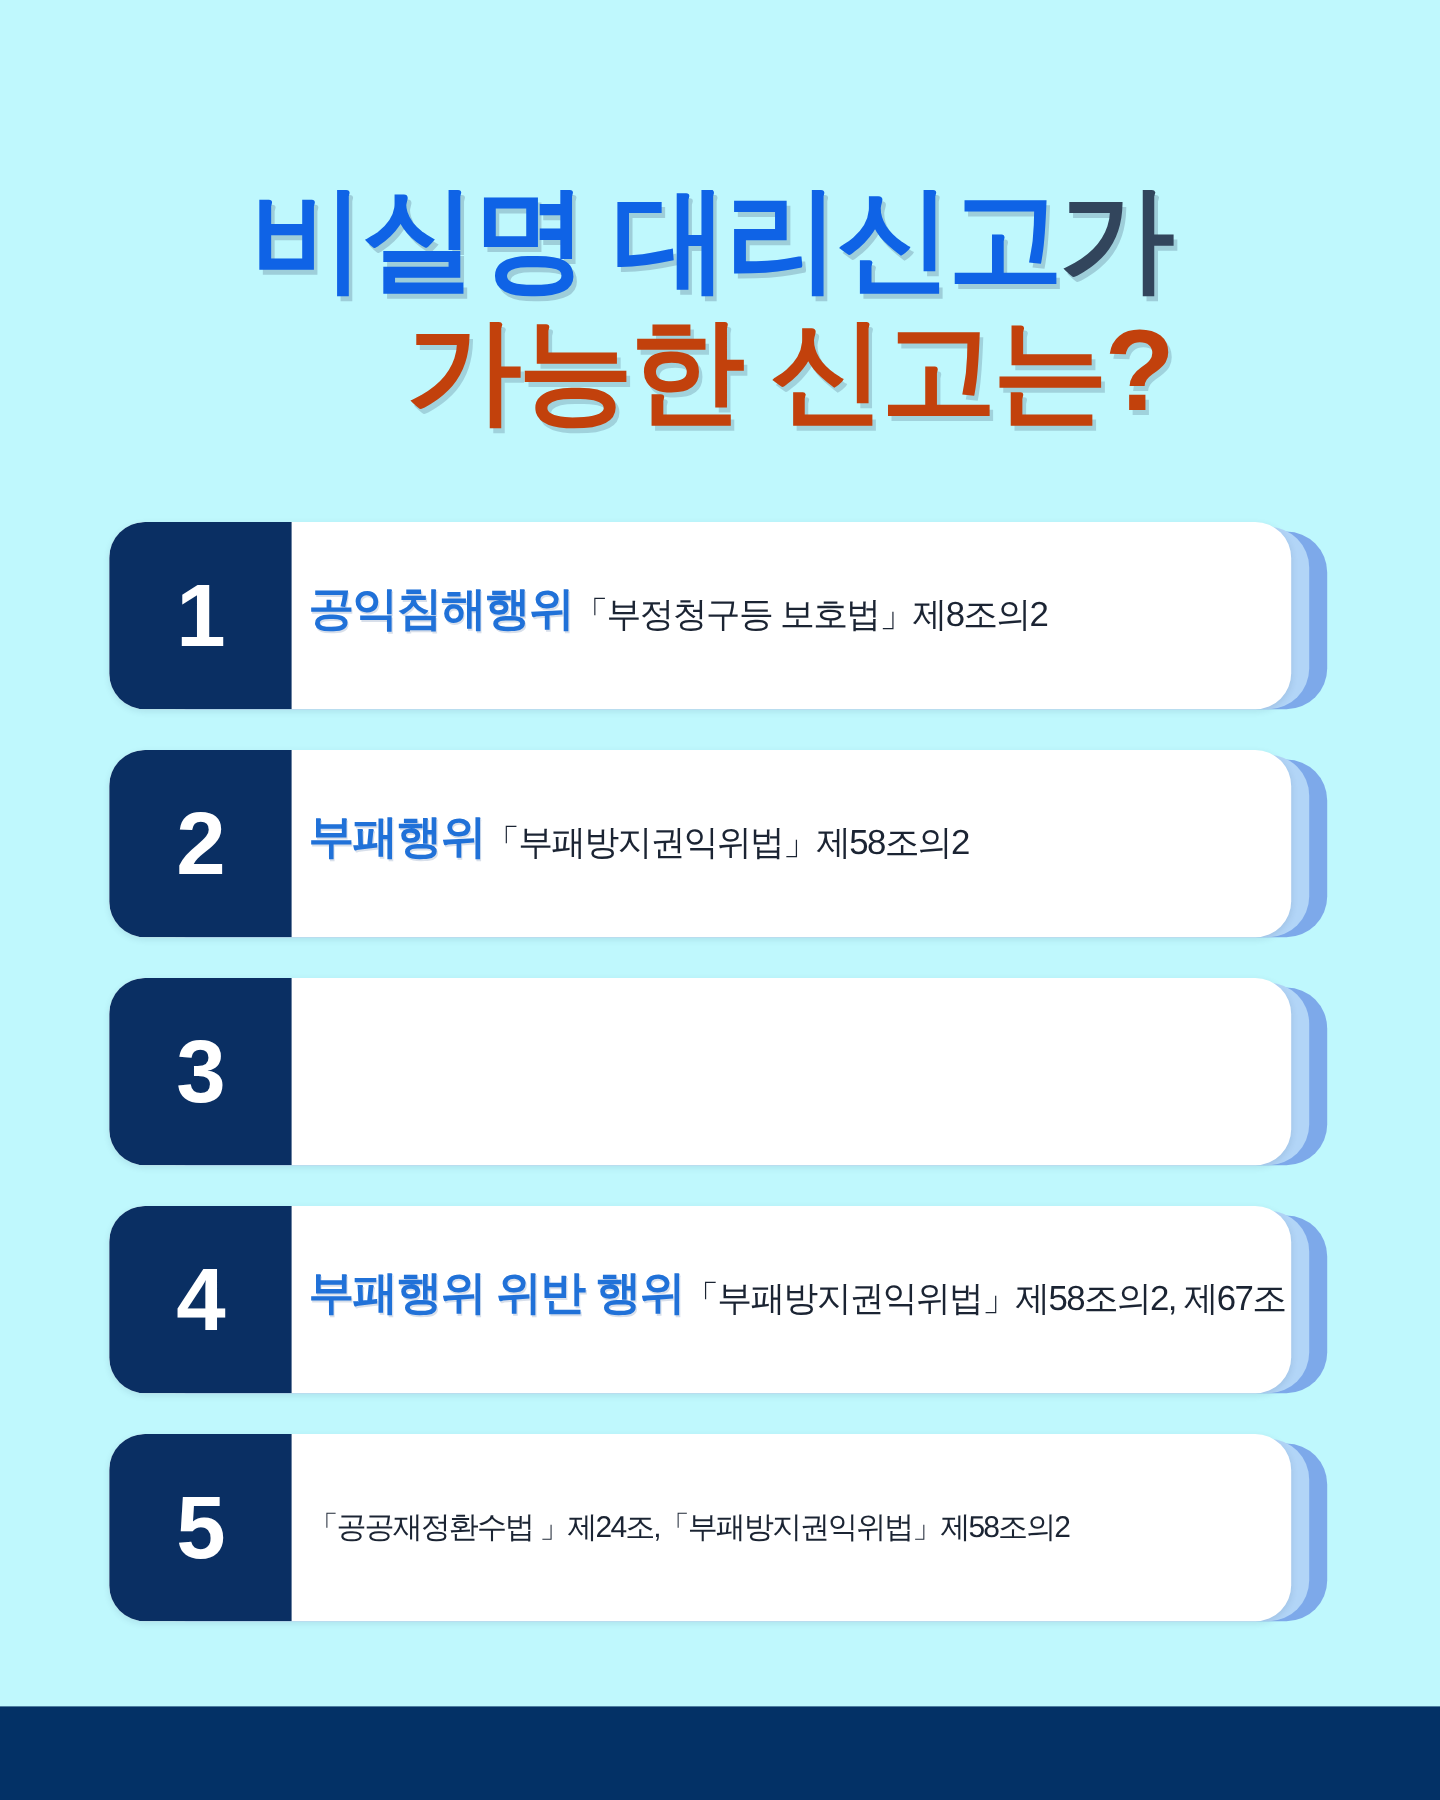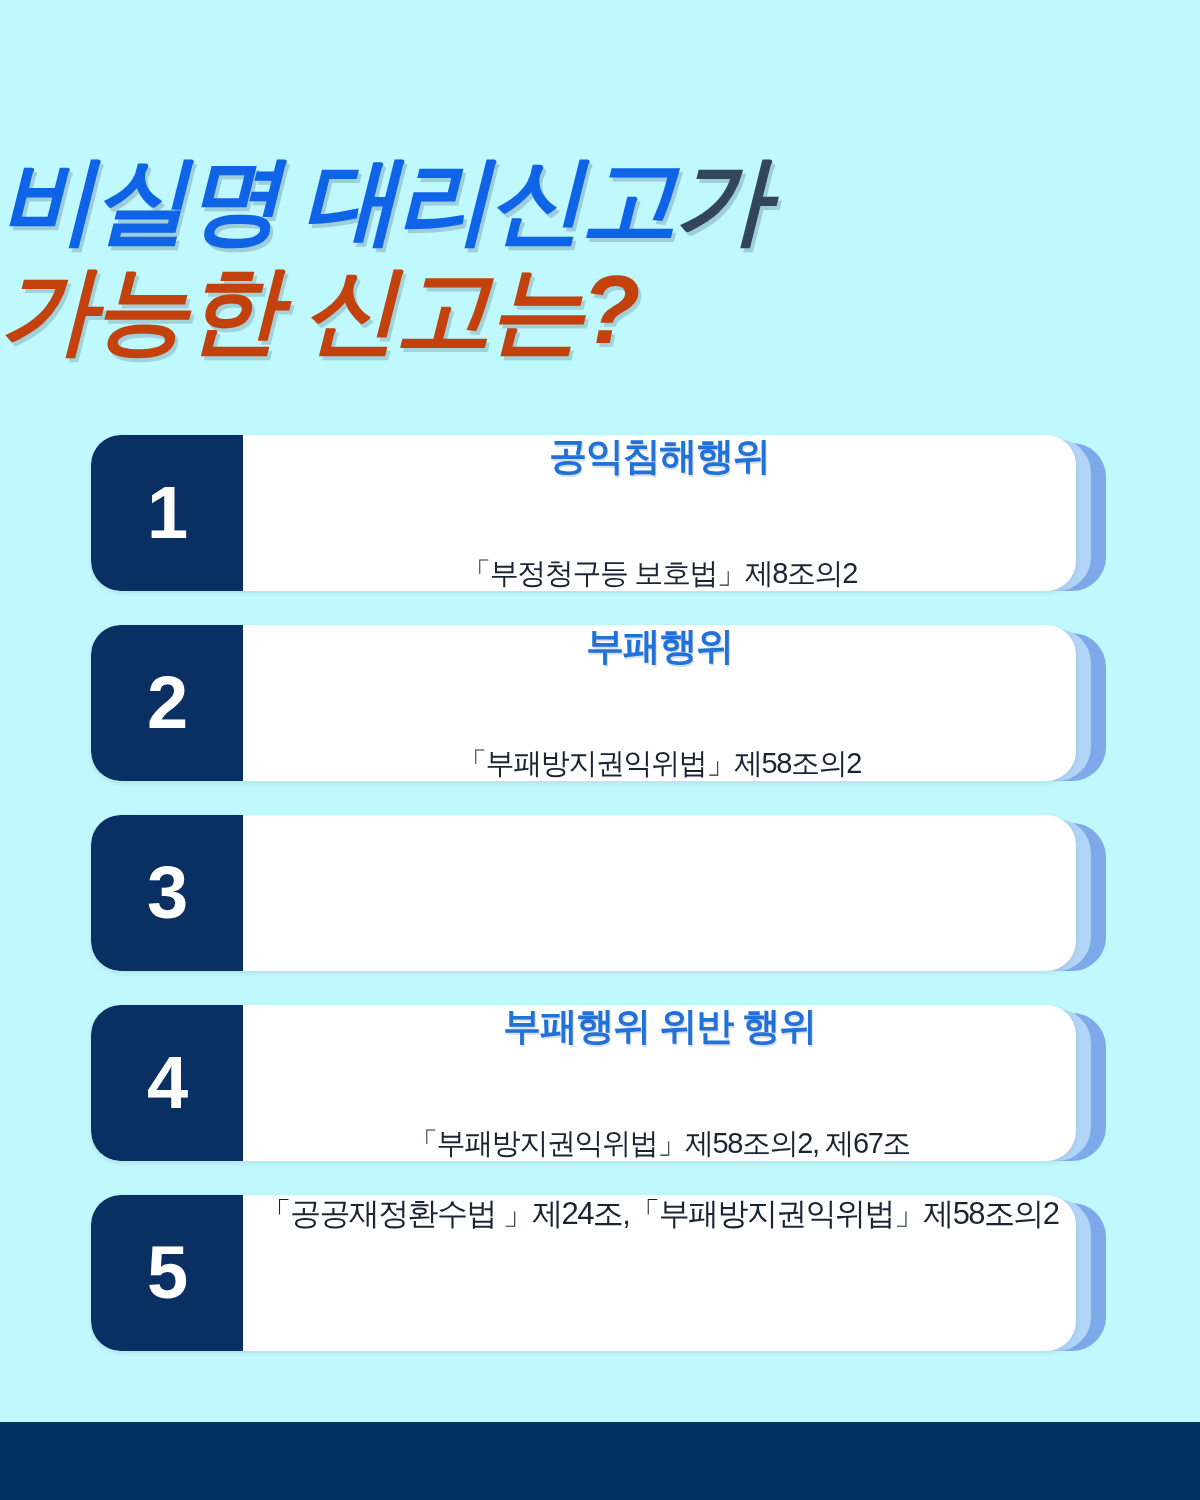--- a/index.html
+++ b/index.html
@@ -14,24 +14,23 @@
     overflow: hidden;
     position: relative;
   }
 
   
   .title-block {
     position: absolute;
     top: 152px;
     left: 0;
     width: 976px;
-    text-align: left;
+    text-align: right;
     line-height: 1.0;
     user-select: none;
-    font-style: italic;
   }
   .title-line {
     display: block;
     font-size: 96px;
     font-weight: 900;
     letter-spacing: -3px;
     white-space: nowrap;
   }
   .title-line-1 {
     color: #0f63e6;
@@ -105,23 +104,23 @@
   .badge-num {
     color: #ffffff;
     font-size: 74px;
     font-weight: 700;
     line-height: 1;
     letter-spacing: -1px;
   }
   .card-body {
     flex: 1 1 auto;
     display: flex;
-    flex-direction: column;
+    flex-direction: row;
     align-items: center;
-    justify-content: space-between;
+    justify-content: flex-start;
     padding: 0 14px;
     text-align: center;
   }
   .card-title {
     color: #2071d8;
     font-size: 38px;
     font-weight: 900;
     letter-spacing: -1.2px;
     line-height: 1.15;
     margin-bottom: 9px;
@@ -130,21 +129,21 @@
   }
   .card-sub {
     color: #1b2433;
     font-size: 29px;
     font-weight: 500;
     letter-spacing: -1.4px;
     line-height: 1.2;
     white-space: nowrap;
   }
   .card-sub.small {
-    font-size: 31px;
+    font-size: 25px;
     letter-spacing: -1.6px;
   }
 
   
   .bottom-bar {
     position: absolute;
     left: 0;
     top: 1422px;
     width: 1200px;
     height: 78px;

